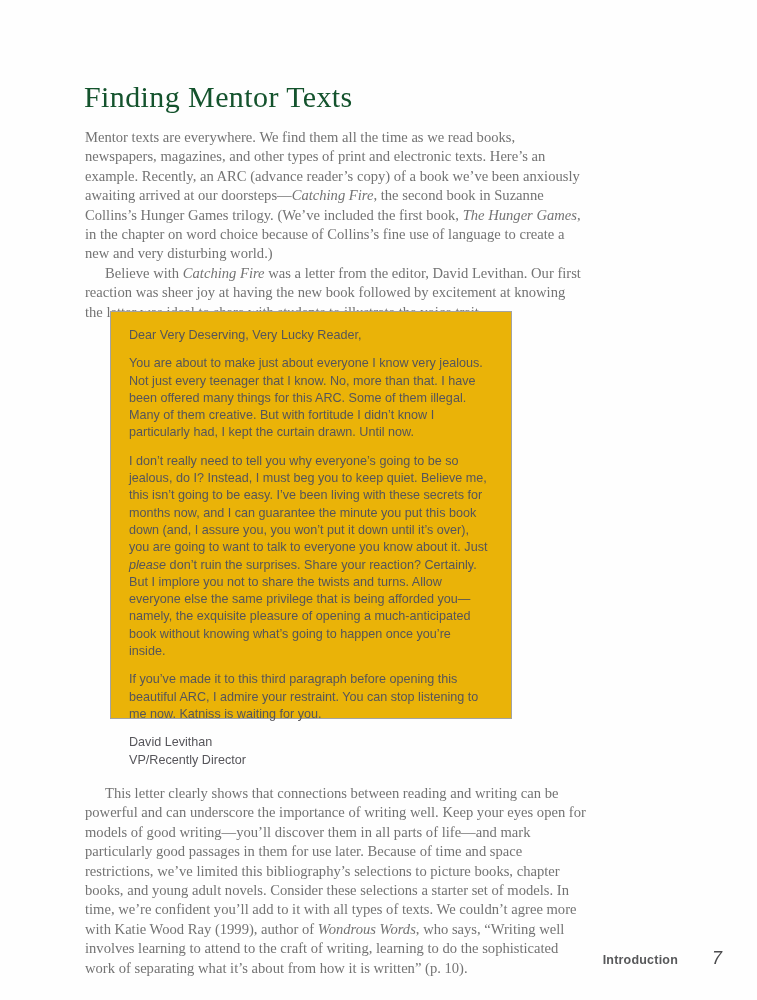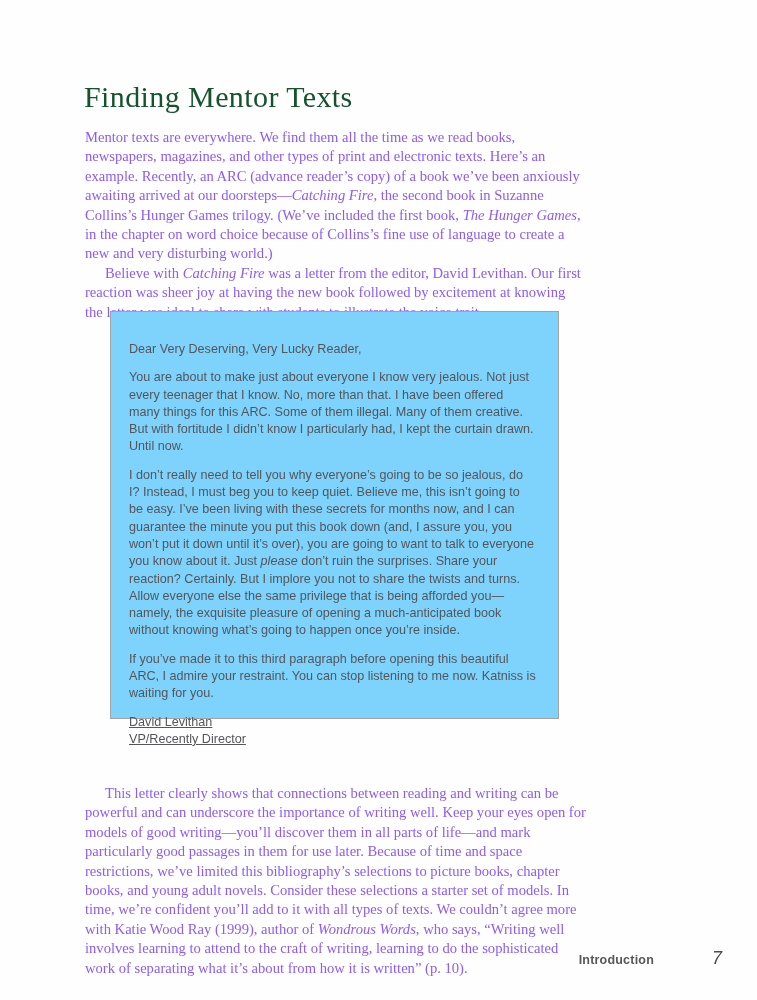--- a/index.html
+++ b/index.html
@@ -19,21 +19,21 @@
     font-family: "Liberation Serif", serif;
     font-size: 30px;
     font-weight: 400;
     letter-spacing: 0.4px;
     color: #14532d;
   }
   .body-text {
     font-family: "Liberation Serif", serif;
     font-size: 14.6px;
     line-height: 19.4px;
-    color: #8b5cf6;
+    color: #737373;
   }
   .intro-section {
     position: absolute;
     left: 85px;
     top: 128px;
     width: 500px;
   }
   .closing-section {
     position: absolute;
     left: 85px;
@@ -41,43 +41,43 @@
     width: 504px;
     margin-top: 43px;
   }
   p.indent { text-indent: 20px; }
   .body-text em { font-style: italic; }
 
   .letter-box {
     position: absolute;
     left: 110px;
     top: 311px;
-    width: 449px;
+    width: 402px;
     height: 408px;
     border: 1px solid #a3a3a3;
-    padding: 29px 22px 0 18px;
-    background: #7dd3fc;
+    padding: 15px 22px 0 18px;
+    background: #eab308;
   }
   .letter-text {
     font-family: "Liberation Sans", sans-serif;
     font-size: 12.6px;
     line-height: 17.3px;
     color: #56555a;
   }
   .letter-box p { margin-bottom: 11px; }
-  .letter-box p.signature { margin-bottom: 0; text-decoration: underline; }
+  .letter-box p.signature { margin-bottom: 0; }
   .letter-text em { font-style: italic; }
 
   .page-footer {
     position: absolute;
     top: 948px;
     right: 35px;
     display: flex;
     align-items: baseline;
-    gap: 58px;
+    gap: 34px;
   }
   .footer-section {
     font-family: "Liberation Sans", sans-serif;
     font-size: 12.5px;
     font-weight: 700;
     color: #57585a;
     letter-spacing: 0.2px;
   }
   .footer-page-number {
     font-family: "Liberation Sans", sans-serif;

